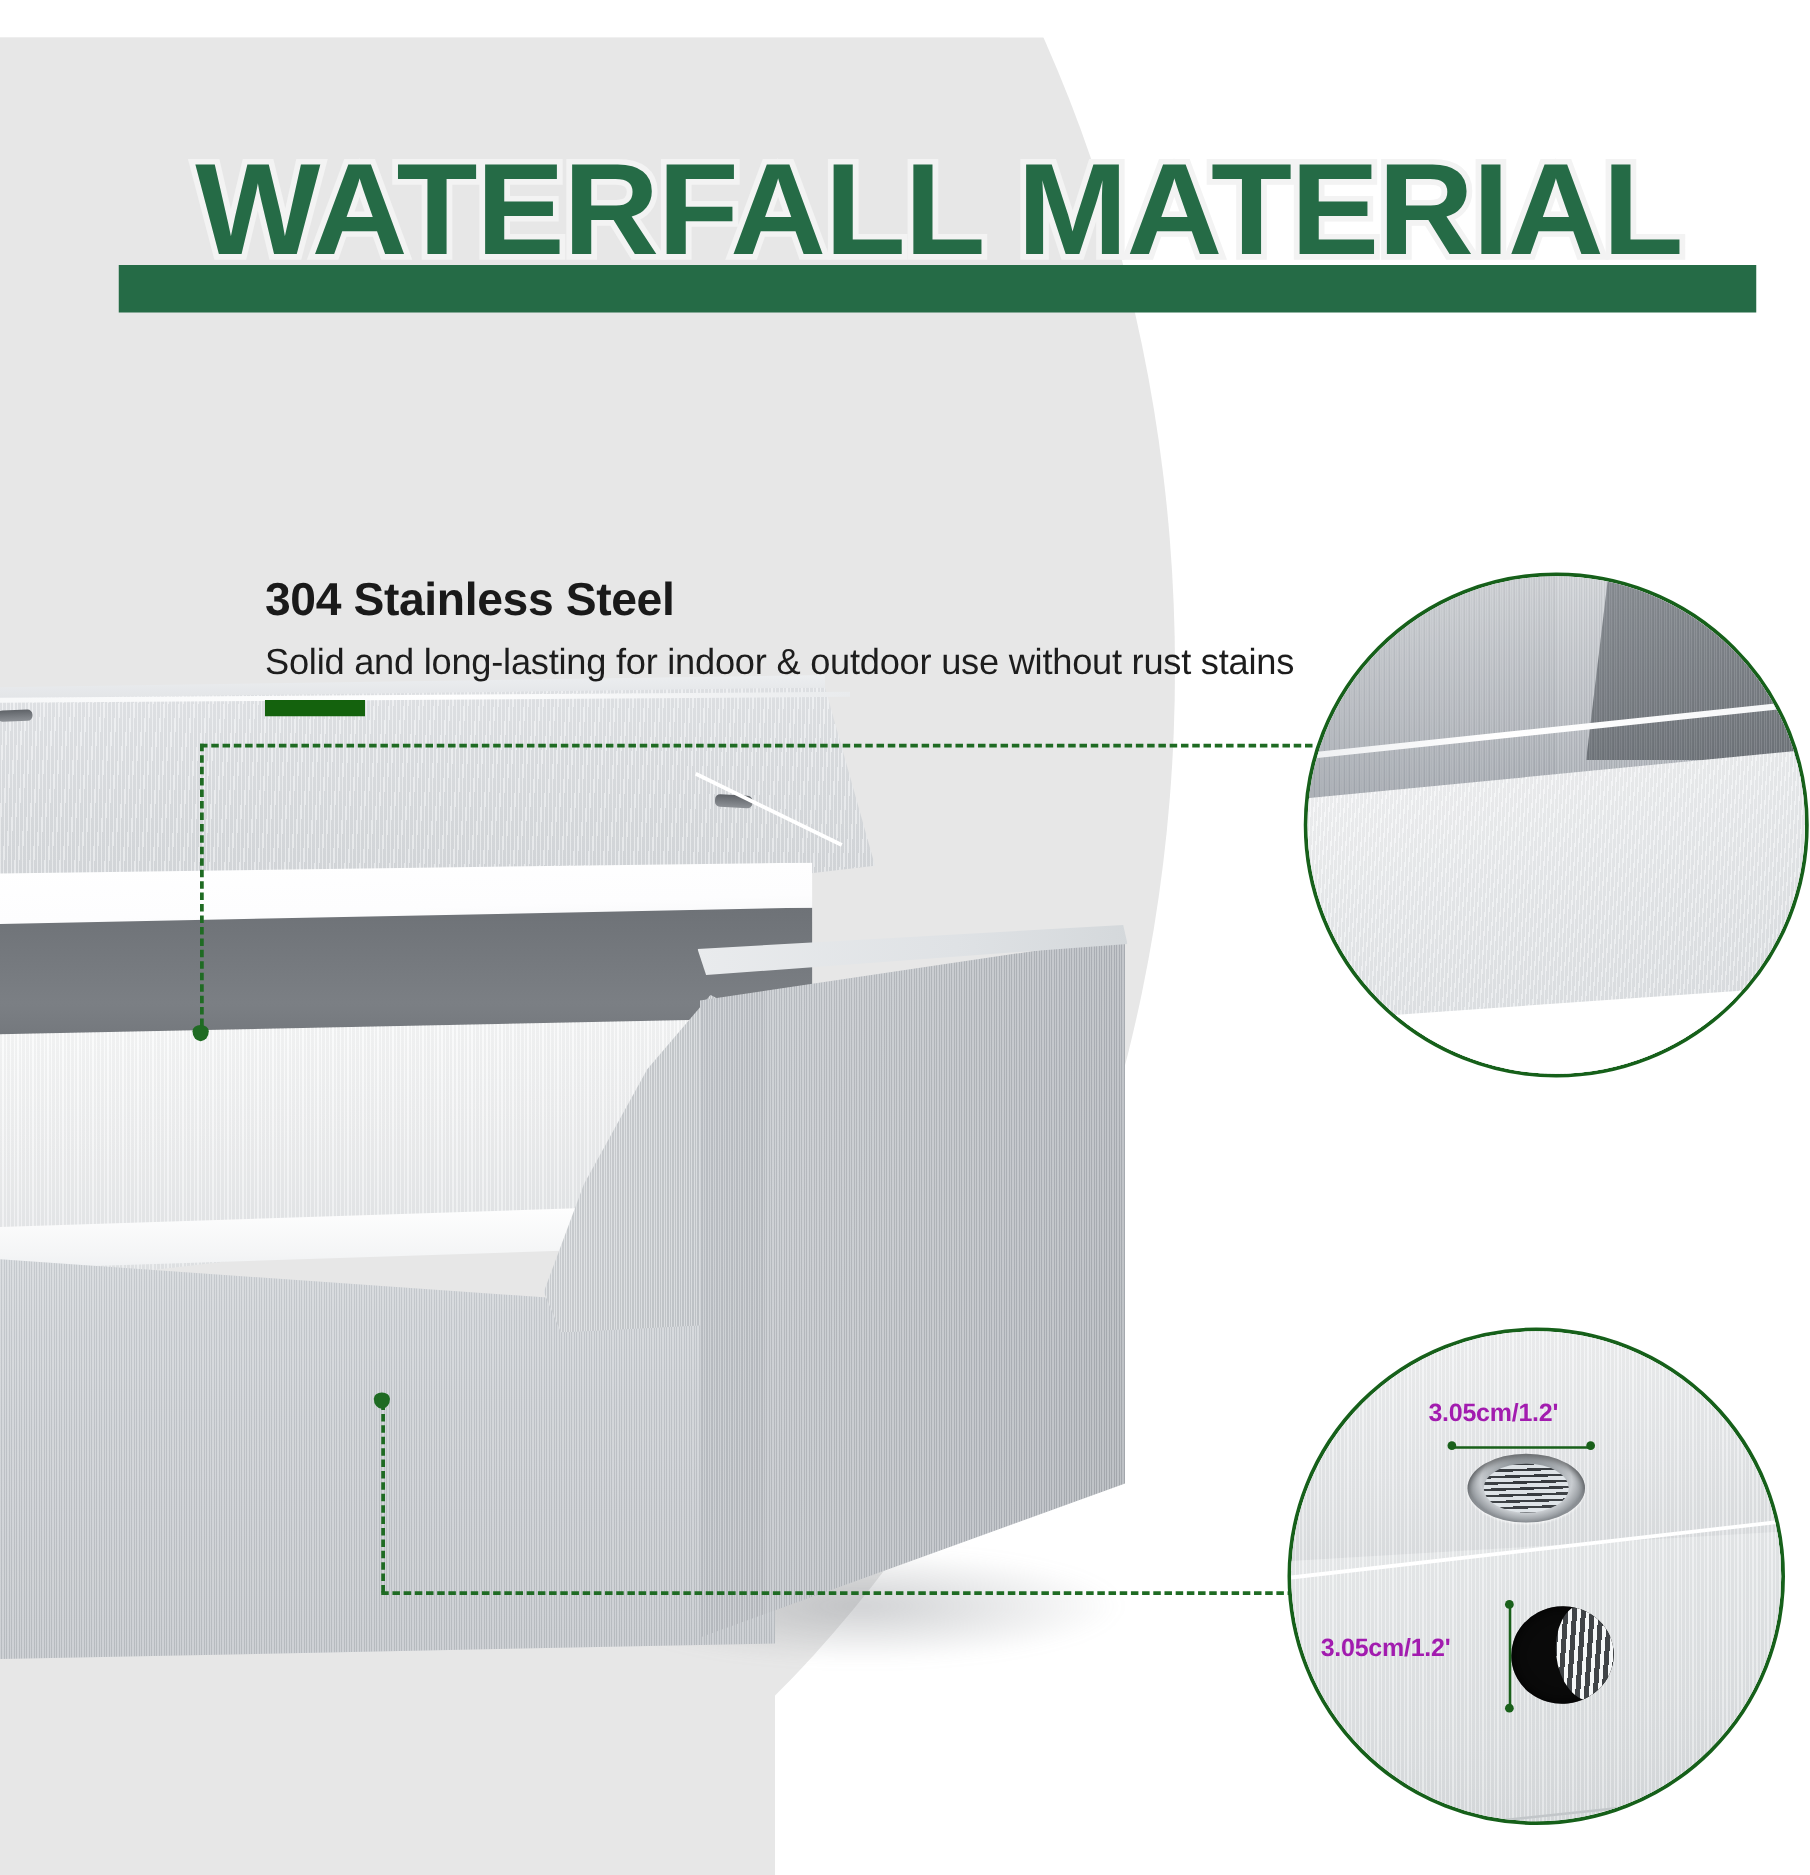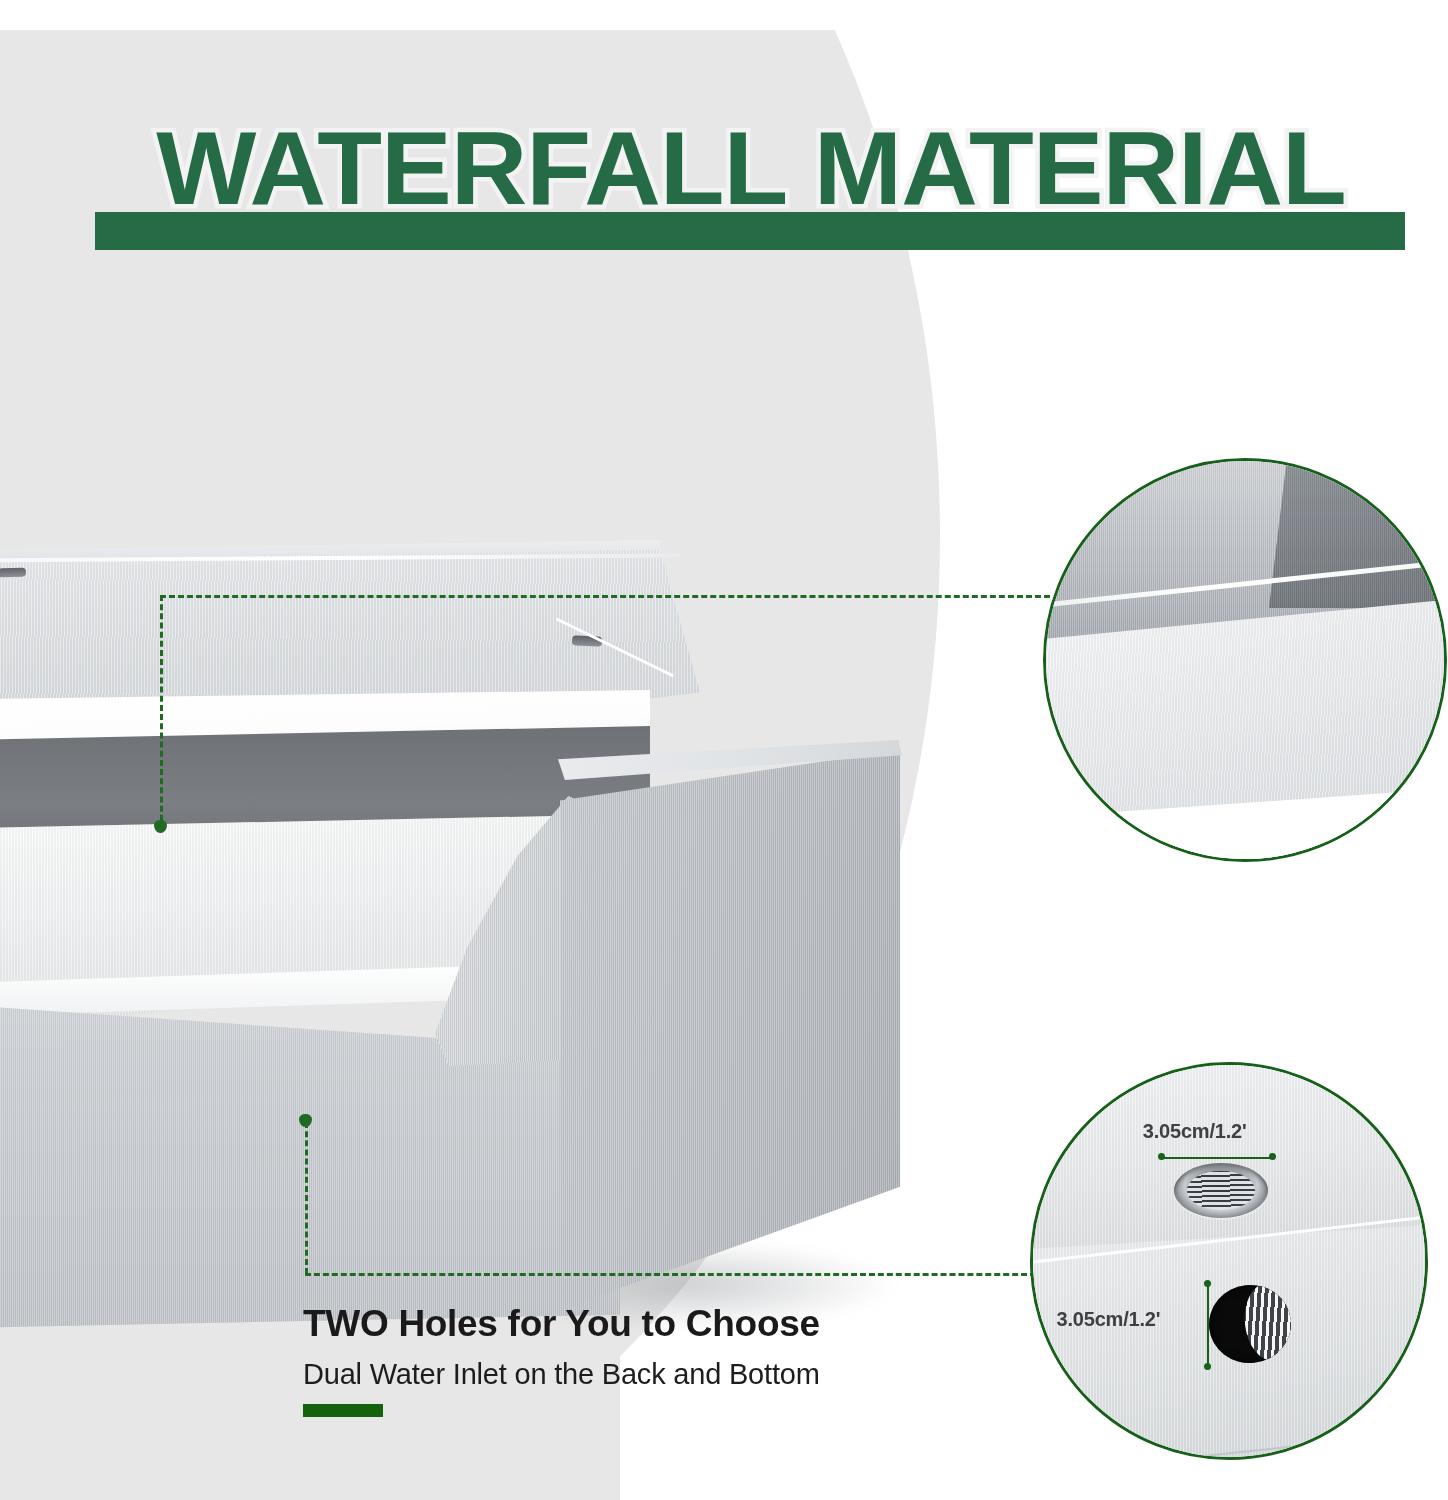--- a/index.html
+++ b/index.html
@@ -284,21 +284,21 @@
     background: repeating-linear-gradient(100deg,
       rgba(250,252,253,.98) 0 3px,
       rgba(70,74,78,.9) 3px 7px);
   }
 
   .dim-label {
     position: absolute;
     font-weight: bold;
     font-size: 20px;
     line-height: 22px;
-    color: #404040;
+    color: #a21caf;
     white-space: nowrap;
     letter-spacing: -0.2px;
   }
   #dim-label-upper { left: 28%; top: 14%; }
   #dim-label-lower { left: 6%; top: 62%; }
 
   .dim-line-h {
     position: absolute;
     height: 2px;
     background: #19601a;
@@ -474,26 +474,26 @@
   </div>
 
   <div class="dash-h" style="left:160px; top:565px; width:890px;"></div>
   <div class="dash-v" style="left:160px; top:565px; height:235px;"></div>
   <div class="pin-dot" style="left:154px; top:790px;"></div>
 
   <div class="dash-v" style="left:305px; top:1092px; height:152px;"></div>
   <div class="dash-h" style="left:305px; top:1243px; width:740px;"></div>
   <div class="pin-dot" style="left:299px; top:1084px;"></div>
 
-
-  <div class="callout" id="callout-bottom">
-    <div class="c-head">TWO Holes for You to Choose</div>
-    <div class="c-sub">Dual Water Inlet on the Back and Bottom</div>
+  <div class="callout" id="callout-top">
+    <div class="c-head">304 Stainless Steel</div>
+    <div class="c-sub">Solid and long-lasting for indoor &amp; outdoor use without rust stains</div>
     <div class="c-rule"></div>
   </div>
+
 
   <div class="inset" id="inset-top">
     <div class="inset-img">
       <div class="steel-back-wall"></div>
       <div class="steel-back-dark"></div>
       <div class="steel-left-panel"></div>
       <div class="steel-floor"></div>
       <div class="steel-edge-hi"></div>
       <div class="inset-white-bottom"></div>
     </div>

